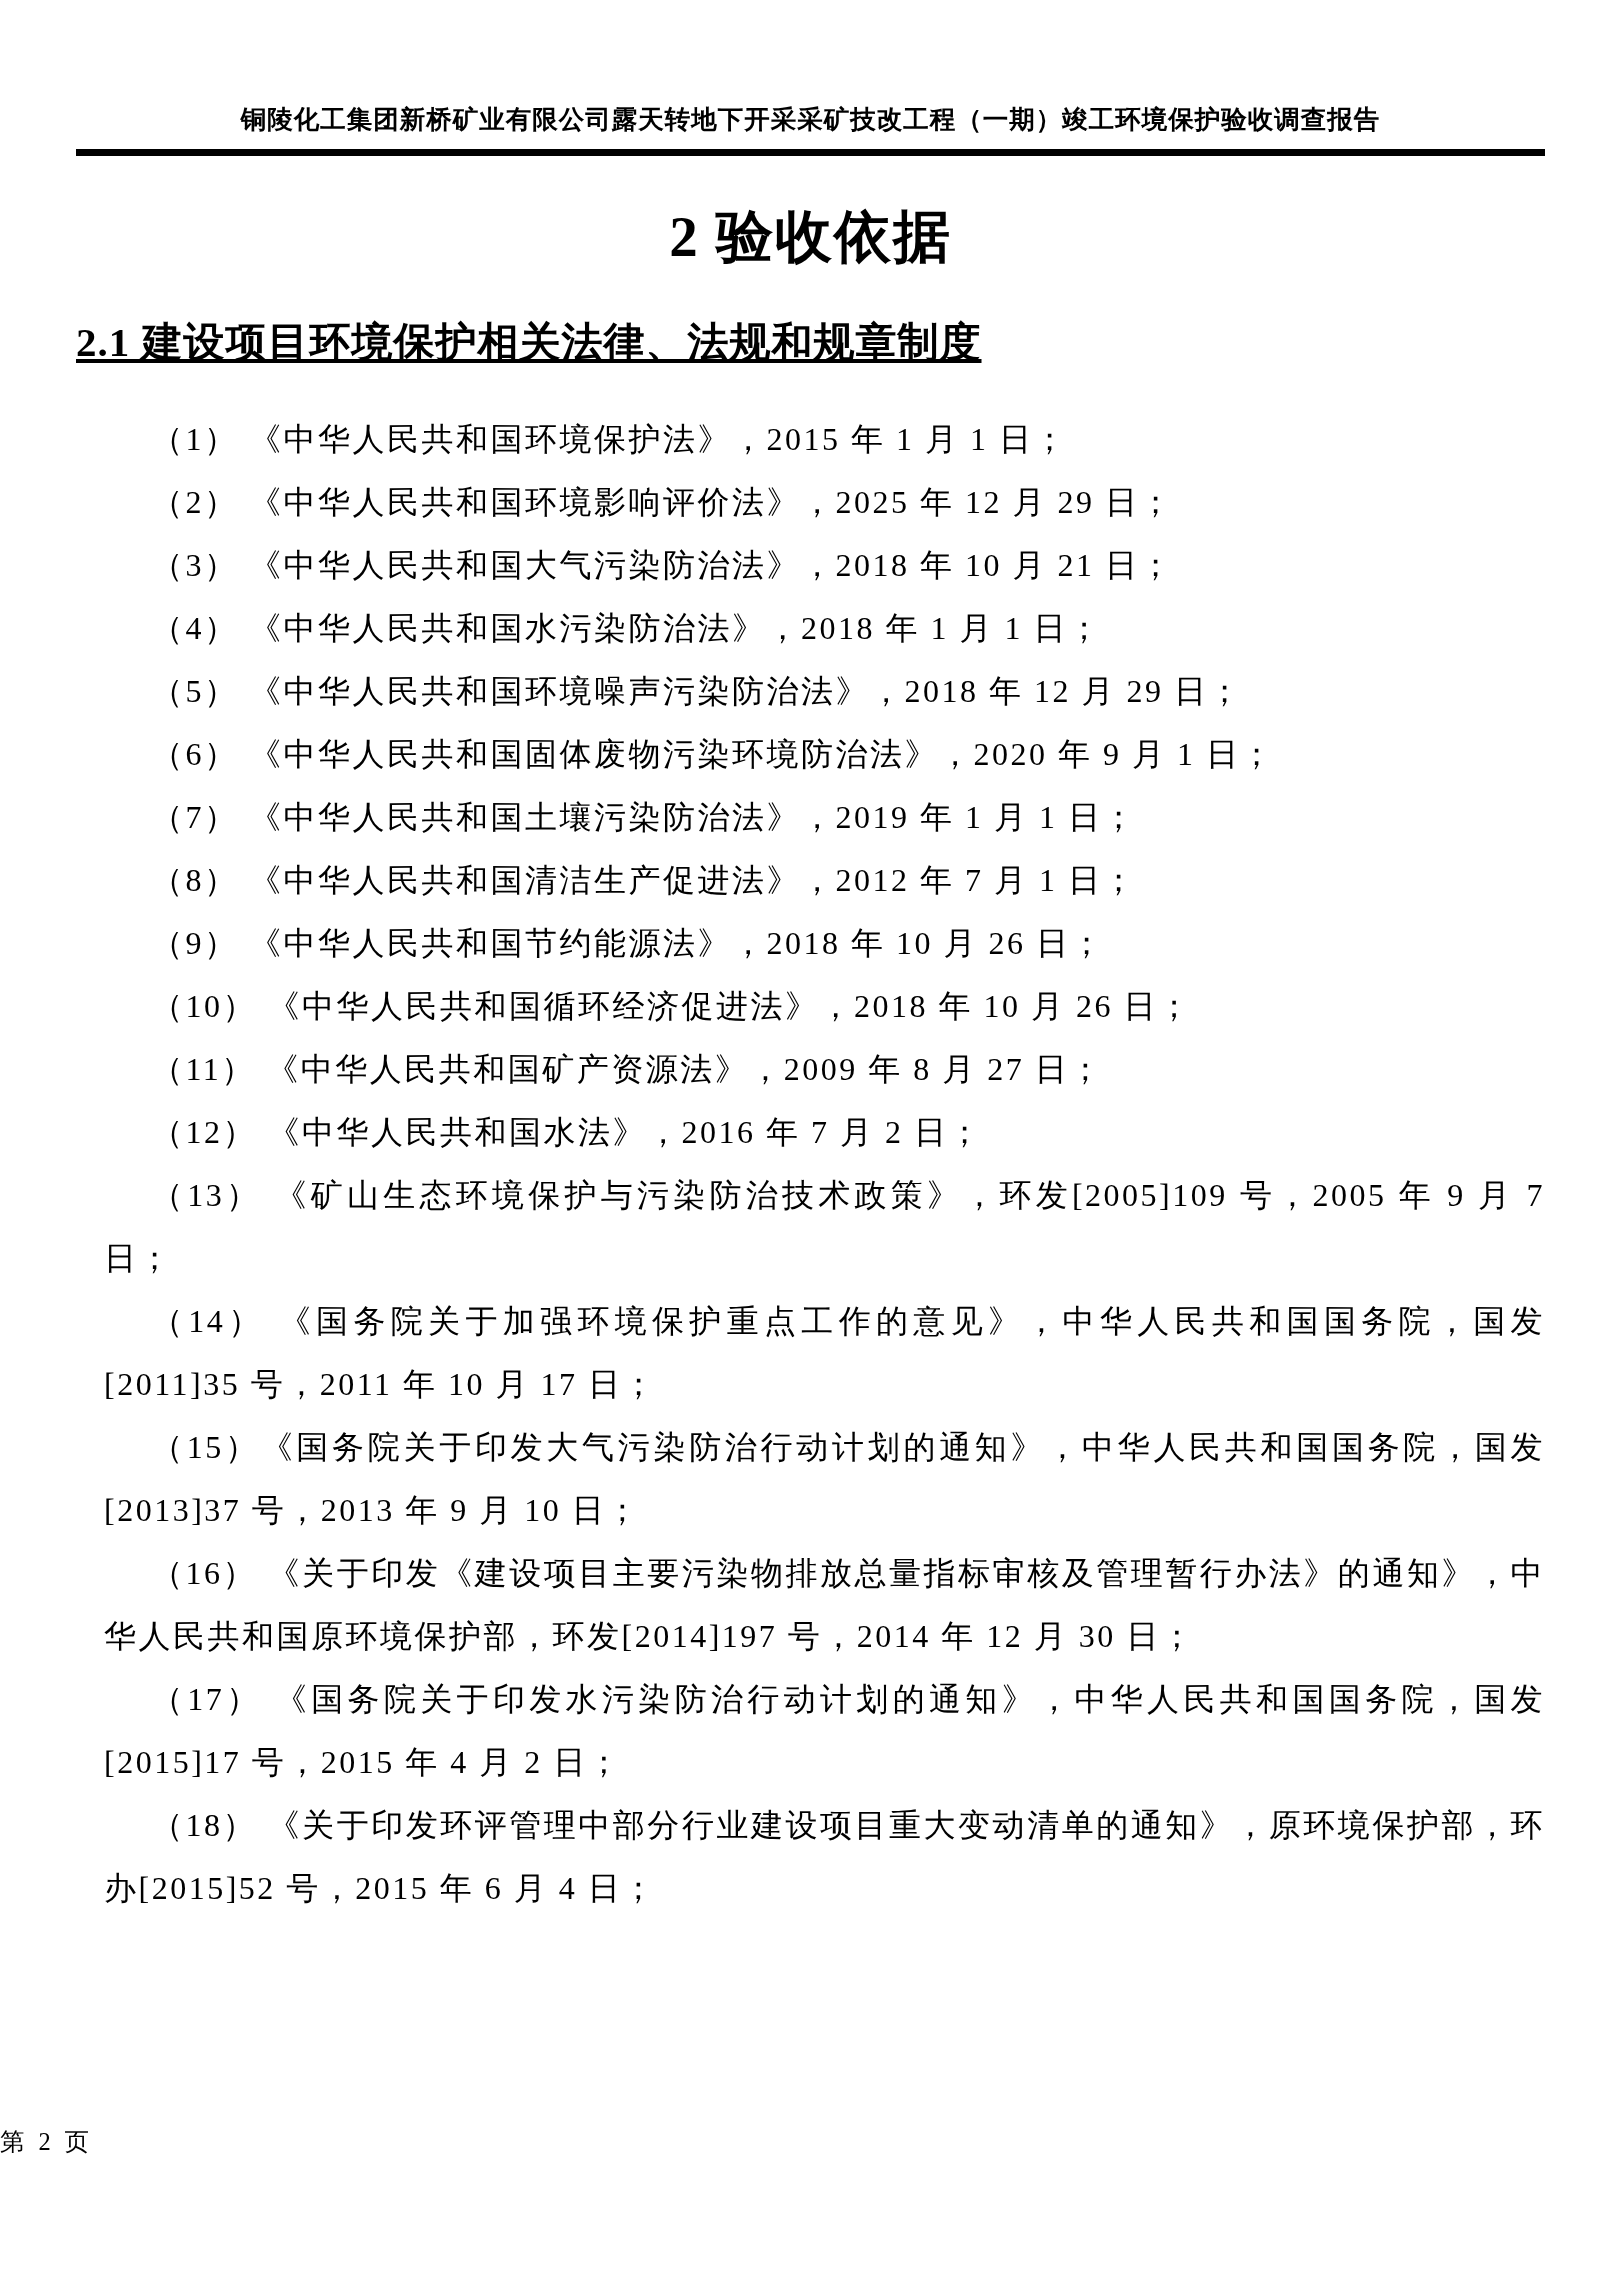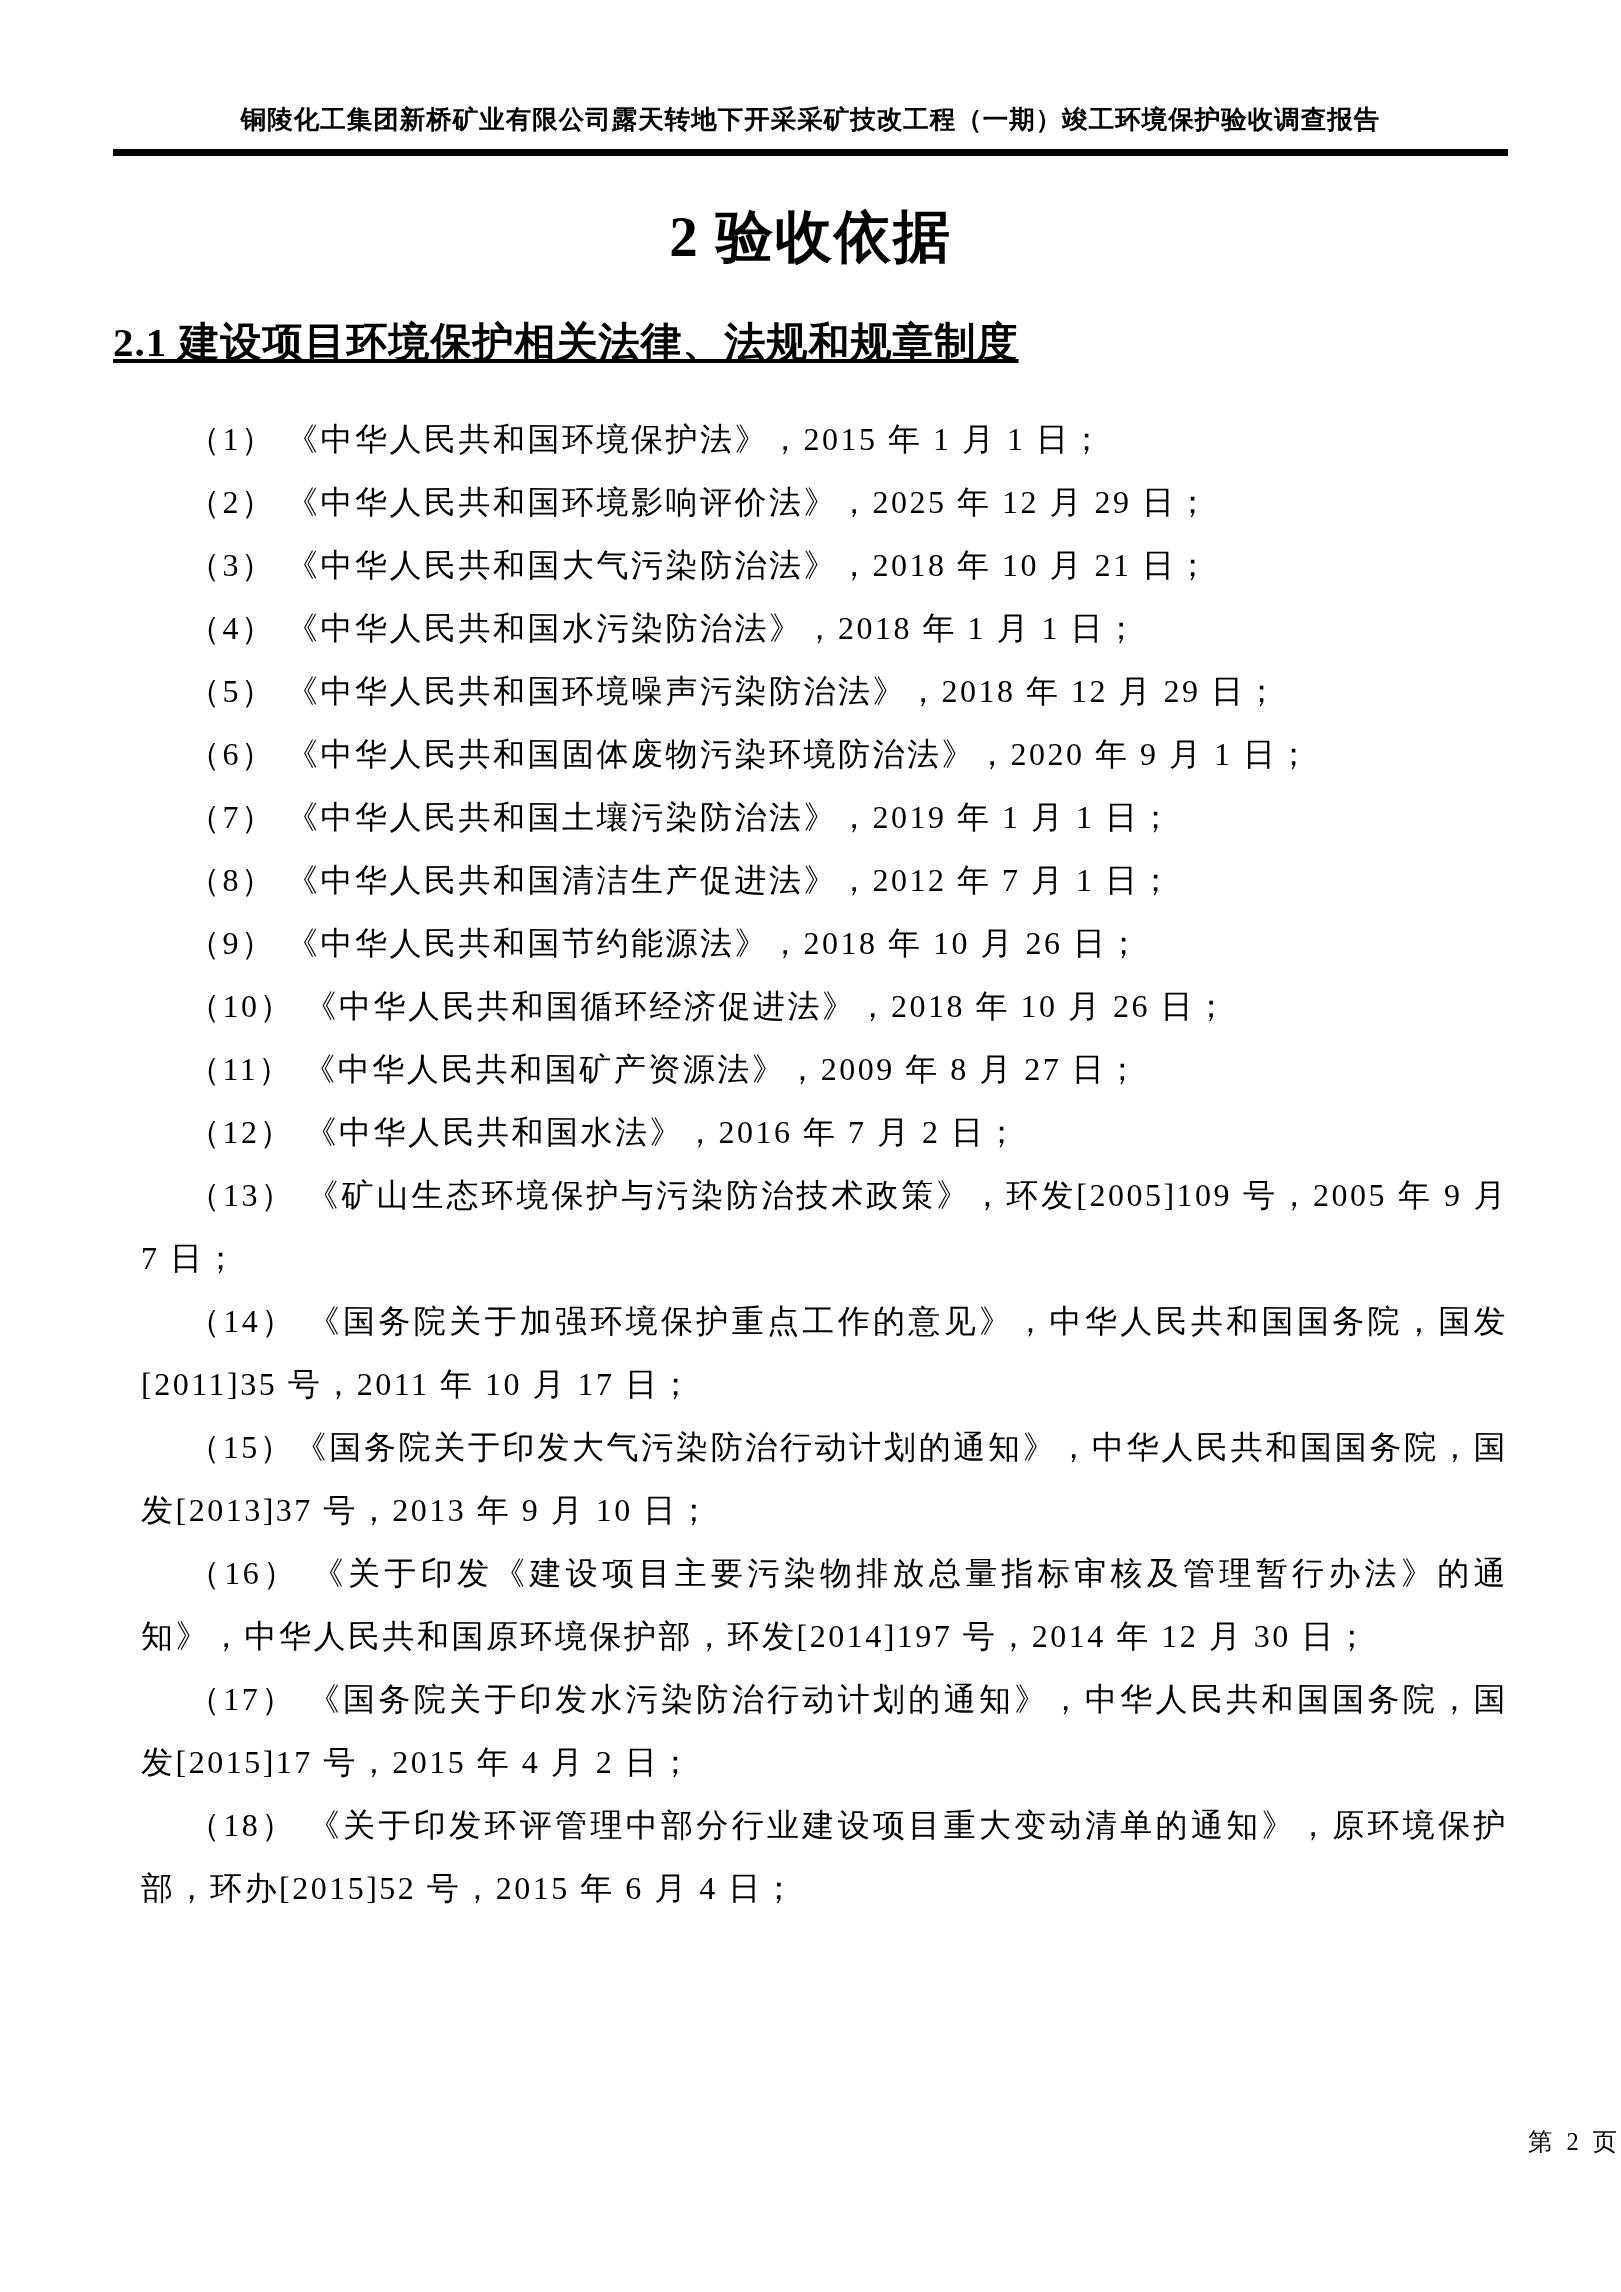--- a/index.html
+++ b/index.html
@@ -10,21 +10,21 @@
   body {
     width: 1621px;
     height: 2293px;
     position: relative;
     font-family: "Liberation Serif", "DejaVu Serif", serif;
     color: #000000;
   }
   .page {
     position: absolute;
     top: 0; left: 0; right: 0; bottom: 0;
-    padding: 0 113px;
+    padding: 0 76px;
     box-sizing: border-box;
   }
   .header-text {
     padding-top: 102px;
     text-align: center;
     font-size: 25.5px;
     font-weight: bold;
     letter-spacing: 1px;
     white-space: nowrap;
   }
@@ -59,21 +59,21 @@
     line-height: 63px;
     letter-spacing: 2.5px;
     text-align: justify;
     text-indent: 47px;
   }
   .page-number {
     position: absolute;
     left: 0;
     right: 0;
     top: 2125px;
-    text-align: right;
+    text-align: left;
     font-size: 24.5px;
     letter-spacing: 3.9px;
   }
 </style>
 </head>
 <body>
 
 <div class="page">
 
   <div>

